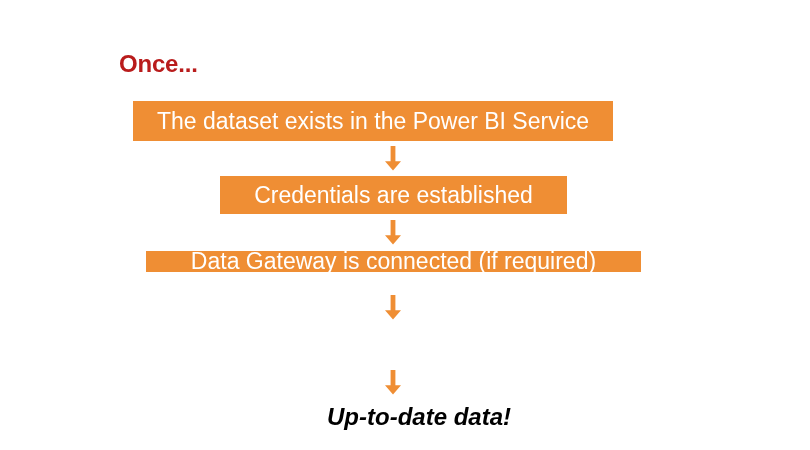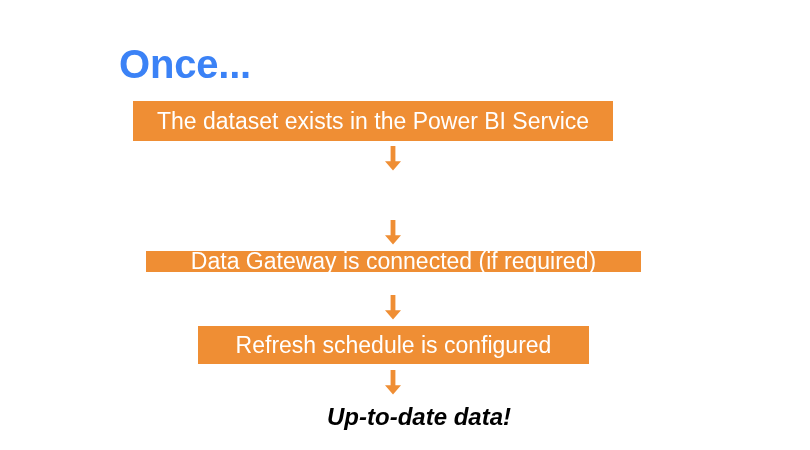--- a/index.html
+++ b/index.html
@@ -19,23 +19,23 @@
     width: 810px;
     height: 450px;
     background: #ffffff;
   }
 
   
   .slide-title {
     position: absolute;
     left: 119px;
     top: 44px;
-    font-size: 40px;
+    font-size: 24px;
     font-weight: bold;
-    color: #3b82f6;
+    color: #b91c1c;
     letter-spacing: -0.2px;
     white-space: nowrap;
     line-height: 40px;
   }
 
   
   .flow-box {
     position: absolute;
     display: flex;
     align-items: center;
@@ -98,40 +98,40 @@
   <div class="flow-box box-1">
     <span>The dataset exists in the Power BI Service</span>
   </div>
 
   <div class="flow-arrow arrow-1">
     <svg viewBox="0 0 26 26" xmlns="http://www.w3.org/2000/svg">
       <path d="M10.6 0 L15.4 0 L15.4 15.2 L21 15.2 L13 24.6 L5 15.2 L10.6 15.2 Z" fill="#EF8E34"></path>
     </svg>
   </div>
 
+  <div class="flow-box box-2">
+    <span>Credentials are established</span>
+  </div>
 
   <div class="flow-arrow arrow-2">
     <svg viewBox="0 0 26 26" xmlns="http://www.w3.org/2000/svg">
       <path d="M10.6 0 L15.4 0 L15.4 15.2 L21 15.2 L13 24.6 L5 15.2 L10.6 15.2 Z" fill="#EF8E34"></path>
     </svg>
   </div>
 
   <div class="flow-box box-3">
     <span>Data Gateway is connected (if required)</span>
   </div>
 
   <div class="flow-arrow arrow-3">
     <svg viewBox="0 0 26 26" xmlns="http://www.w3.org/2000/svg">
       <path d="M10.6 0 L15.4 0 L15.4 15.2 L21 15.2 L13 24.6 L5 15.2 L10.6 15.2 Z" fill="#EF8E34"></path>
     </svg>
   </div>
 
-  <div class="flow-box box-4">
-    <span>Refresh schedule is configured</span>
-  </div>
 
   <div class="flow-arrow arrow-4">
     <svg viewBox="0 0 26 26" xmlns="http://www.w3.org/2000/svg">
       <path d="M10.6 0 L15.4 0 L15.4 15.2 L21 15.2 L13 24.6 L5 15.2 L10.6 15.2 Z" fill="#EF8E34"></path>
     </svg>
   </div>
 
   <div class="flow-final">
     <span class="final-inner">Up-to-date data!</span>
   </div>

